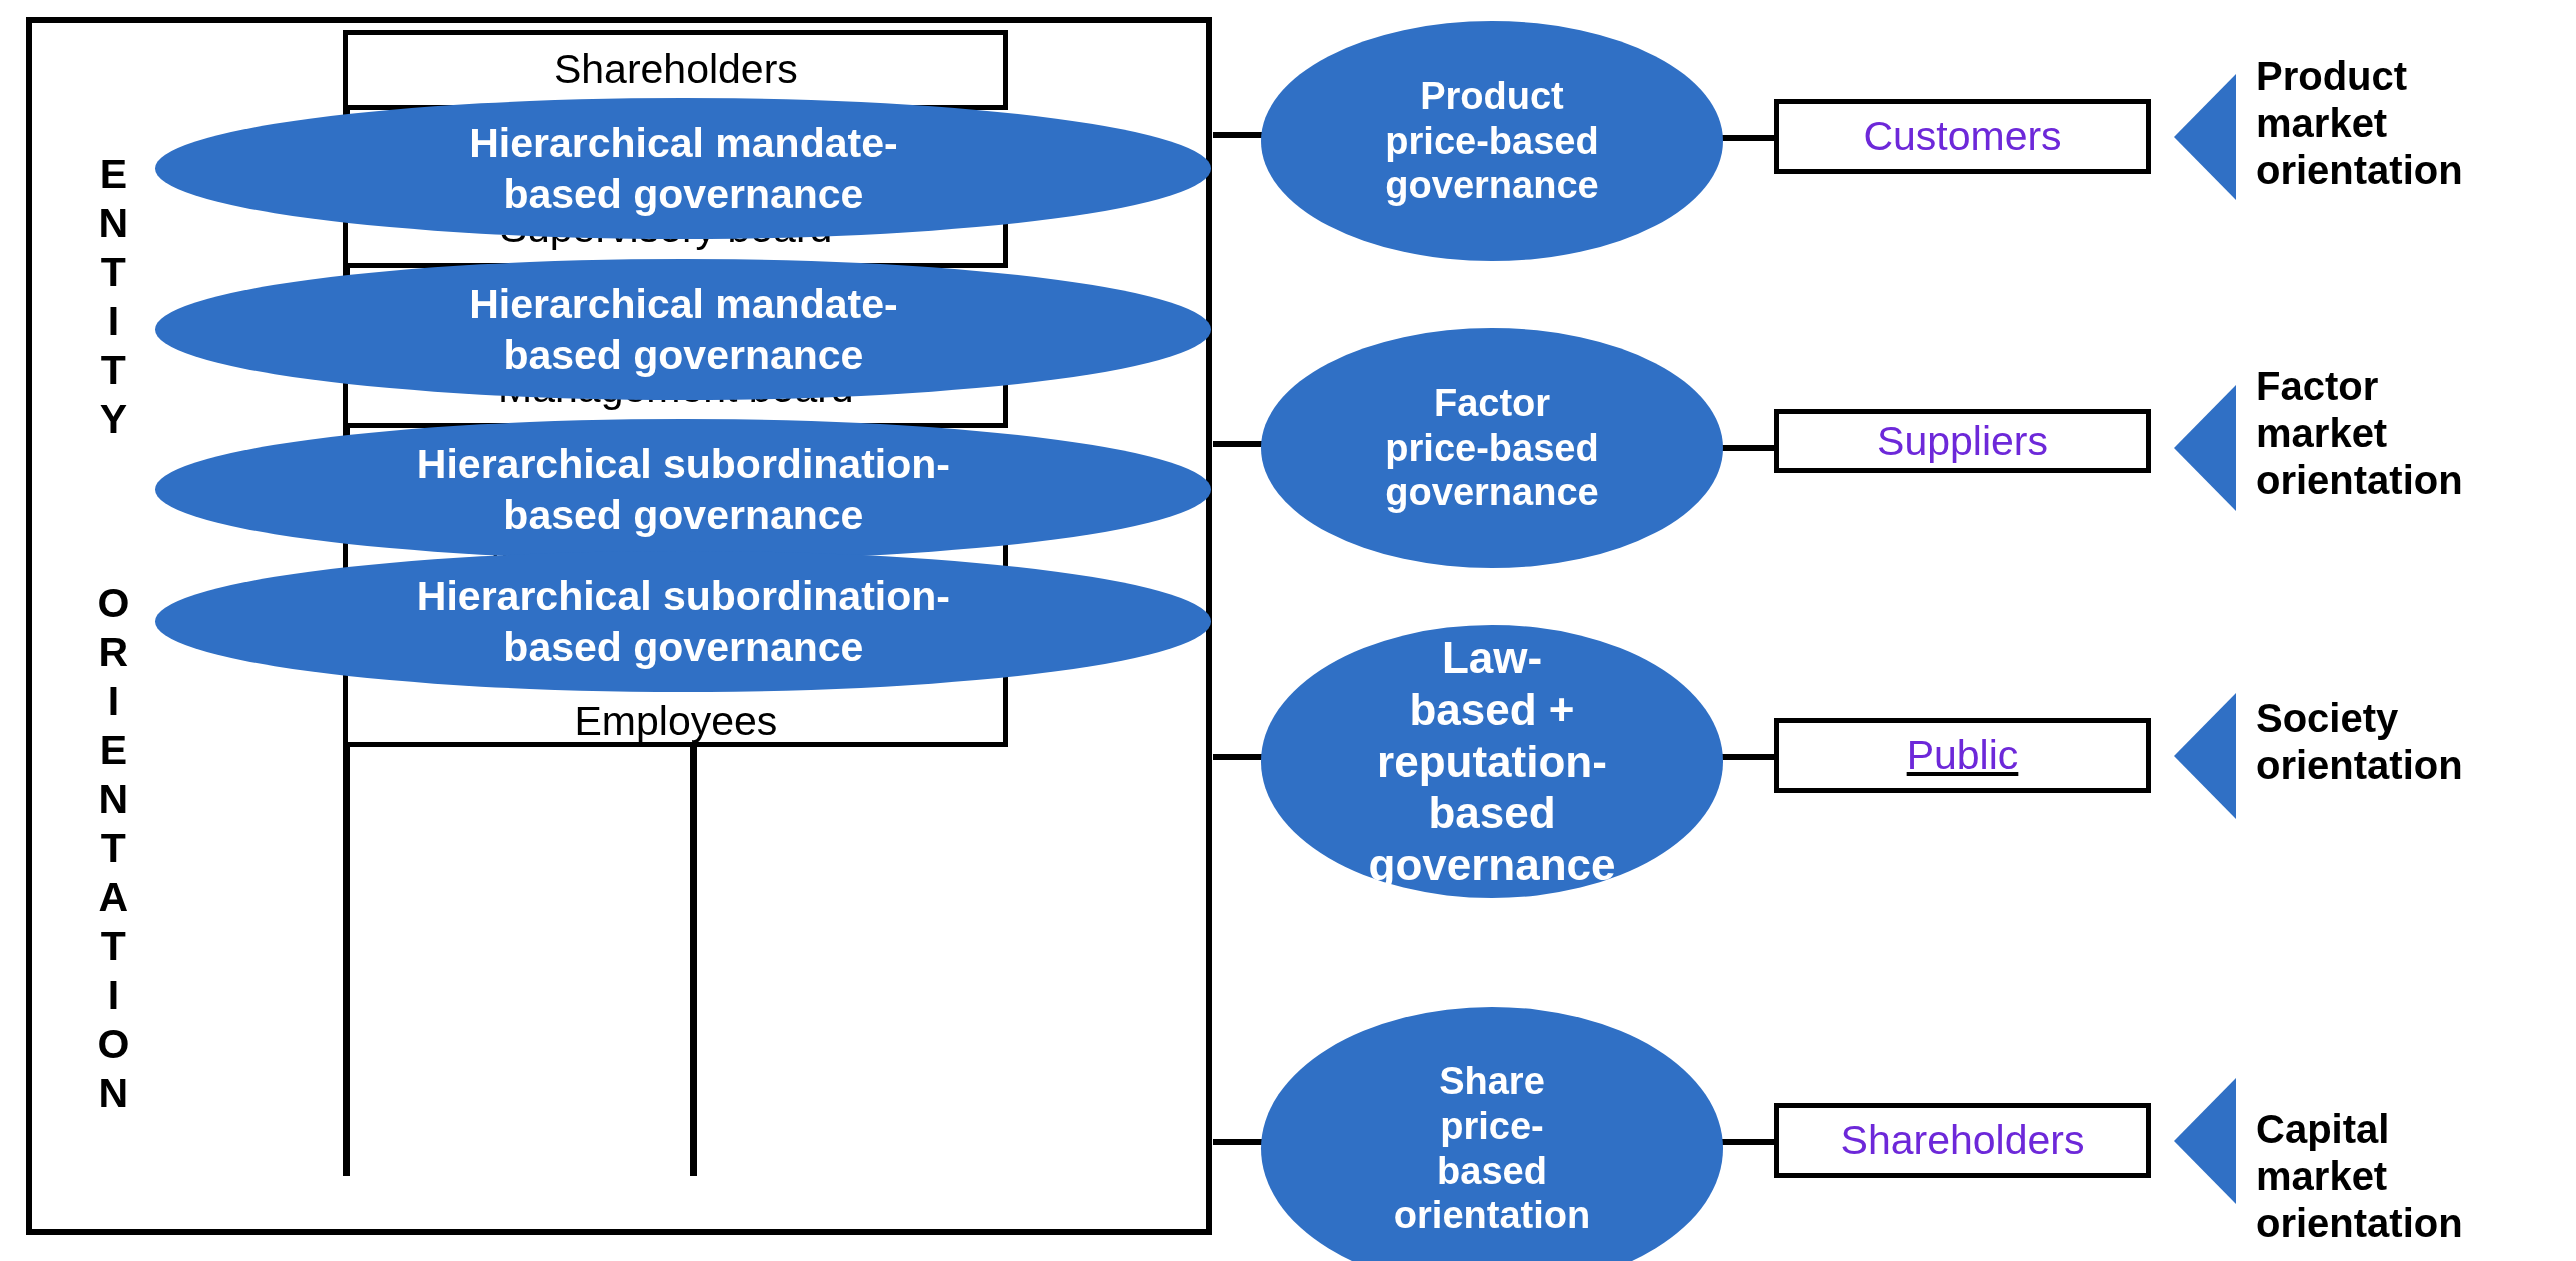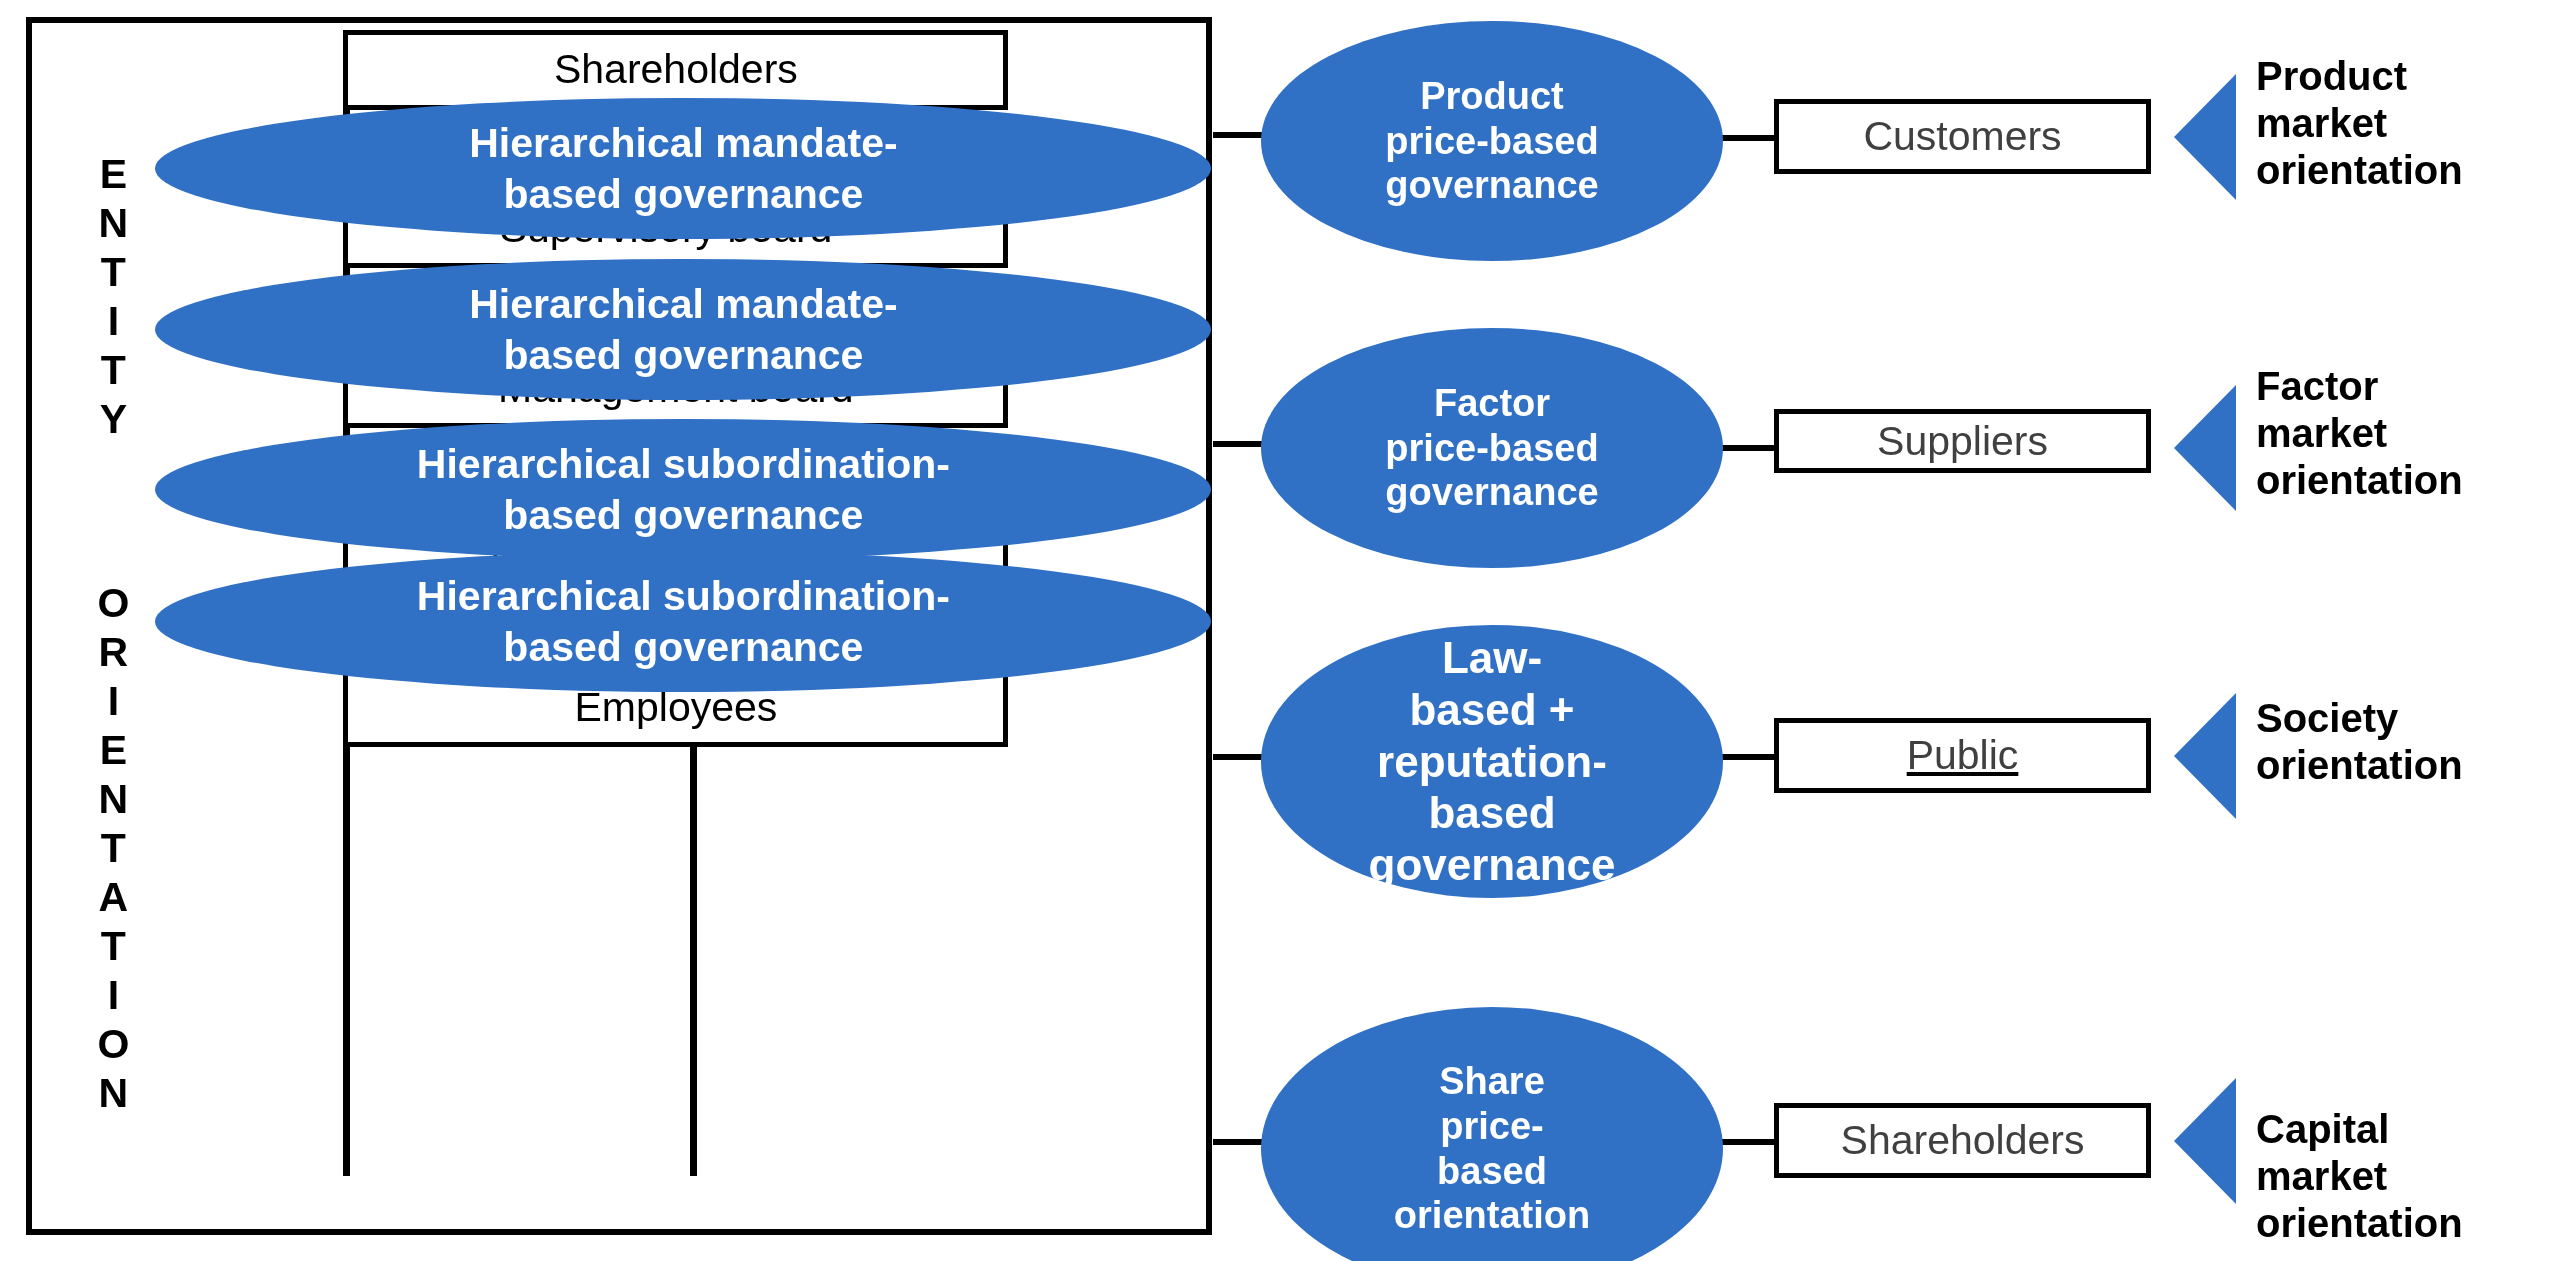--- a/index.html
+++ b/index.html
@@ -128,21 +128,21 @@
     border: 5.7px solid #000000;
     box-sizing: border-box;
     background: #ffffff;
     display: flex;
     align-items: center;
     justify-content: center;
     z-index: 4;
   }
   .stake-box .stake-text {
     font-size: 41px;
-    color: #404040;
+    color: #6d28d9;
     white-space: nowrap;
     line-height: 1;
   }
 
   
   .hconn {
     position: absolute;
     height: 5.7px;
     background: #000000;
     z-index: 2;
@@ -241,21 +241,21 @@
     </div>
 
     <div class="stack-box" style="top:325px;">
       <div class="box-text"><span>Management board</span><sup></sup></div>
     </div>
 
     <div class="stack-box" style="top:486px;">
       <div class="box-text"><span>Middle management</span><sup></sup></div>
     </div>
 
-    <div class="stack-box" style="top:644px;">
+    <div class="stack-box" style="top:644px;align-items:flex-end;">
       <div class="box-text"><span>Employees</span><sup></sup></div>
     </div>
 
   </div>
 
   <div class="hconn" style="left:1213px; top:132px;  width:83px;"></div>
   <div class="hconn" style="left:1213px; top:441px;  width:83px;"></div>
   <div class="hconn" style="left:1213px; top:754px;  width:83px;"></div>
   <div class="hconn" style="left:1213px; top:1139px; width:83px;"></div>
 

